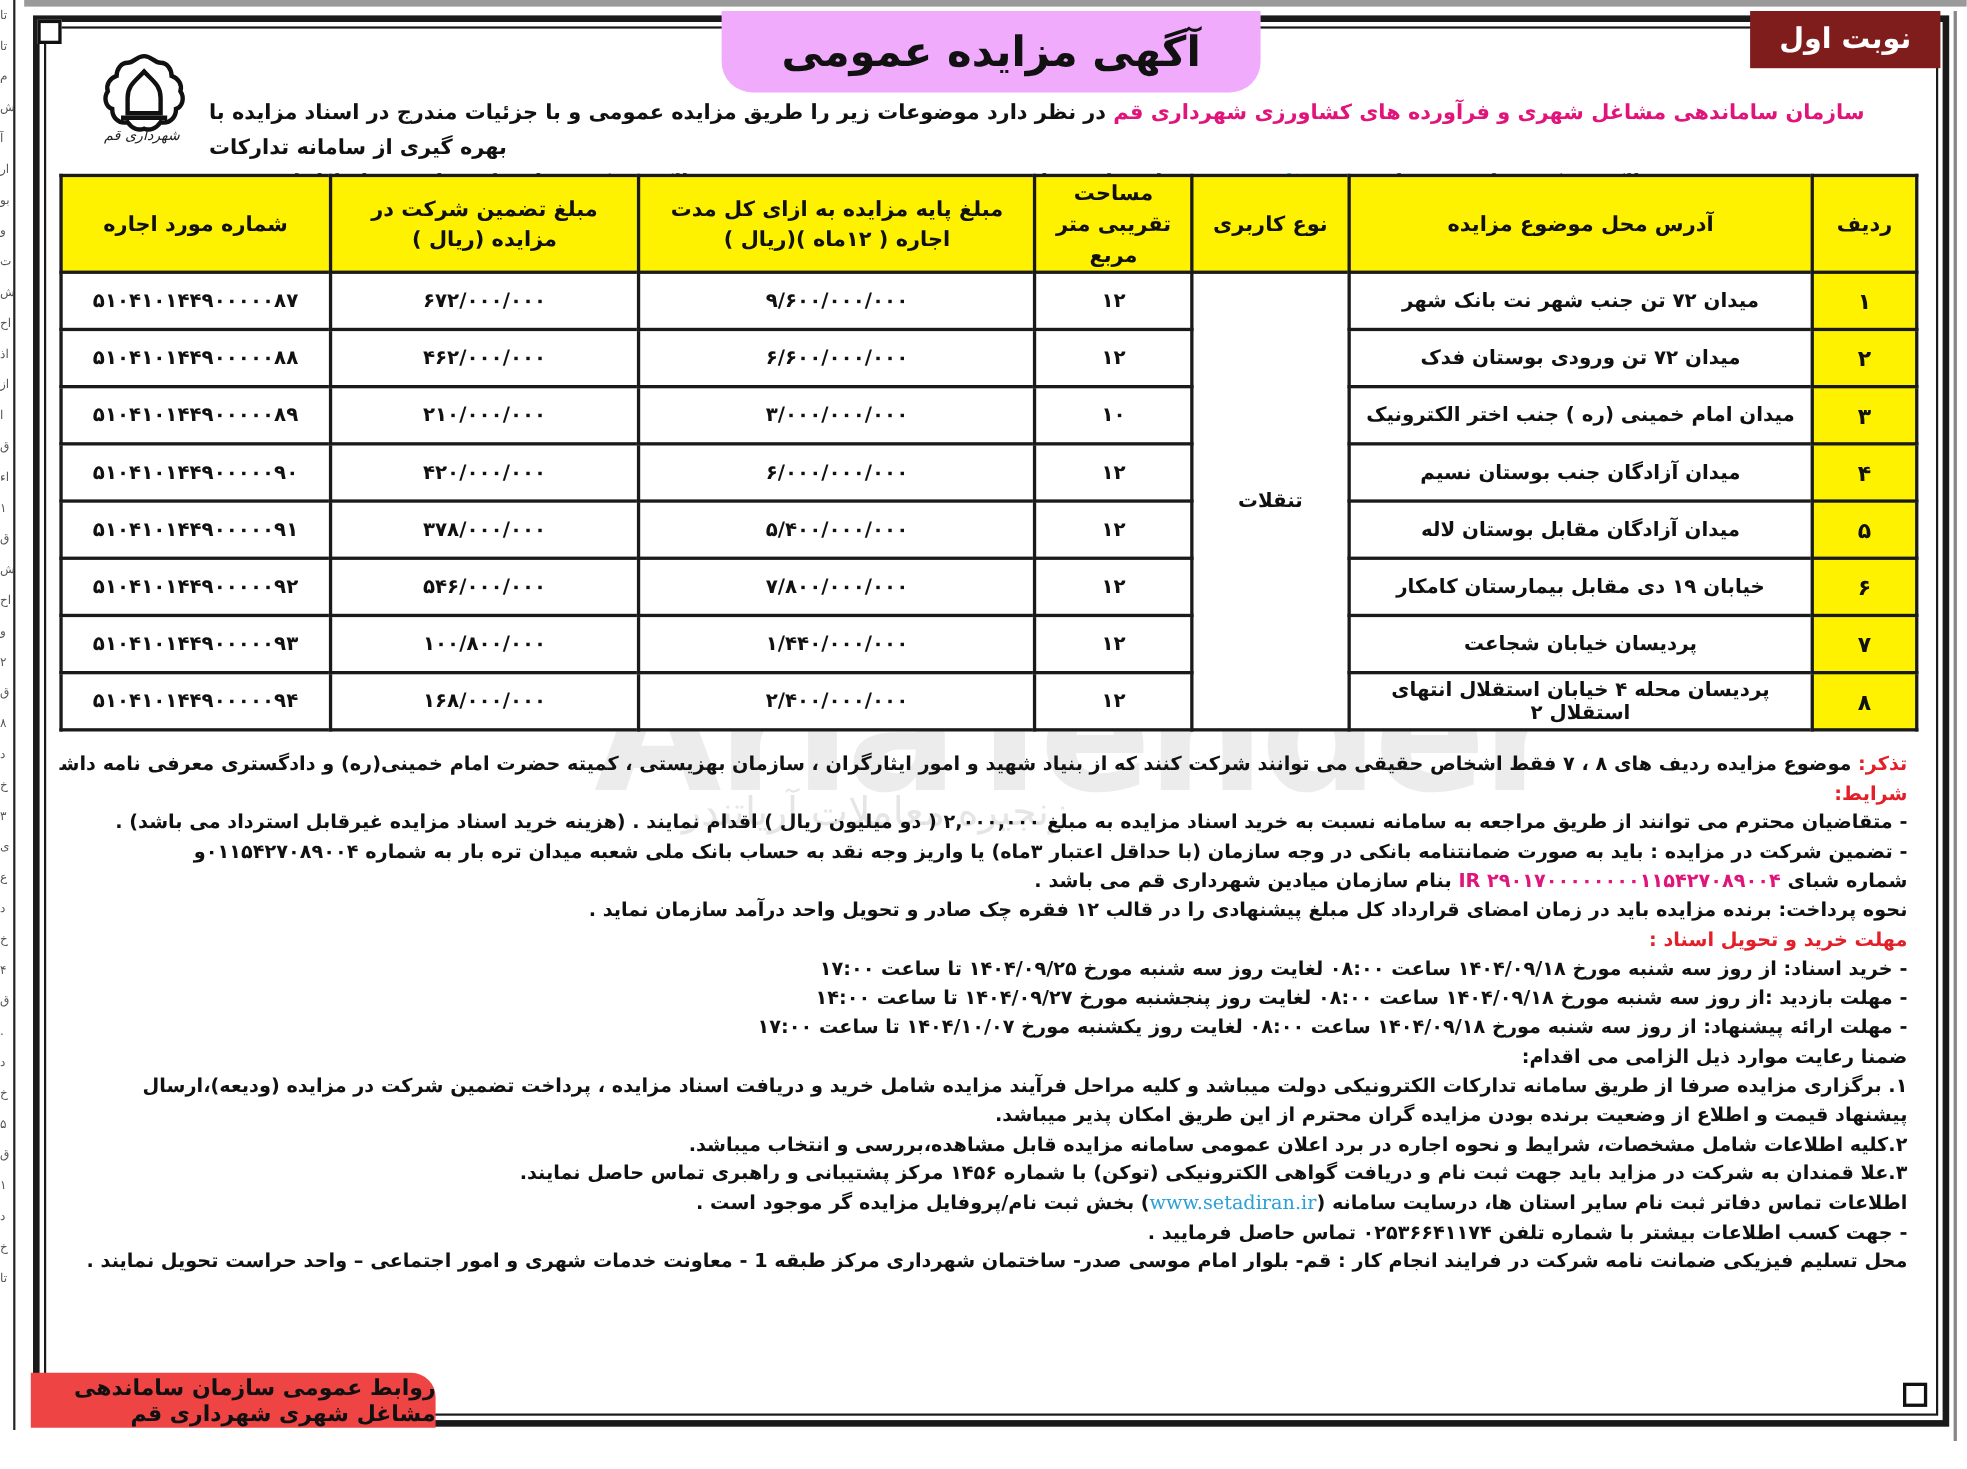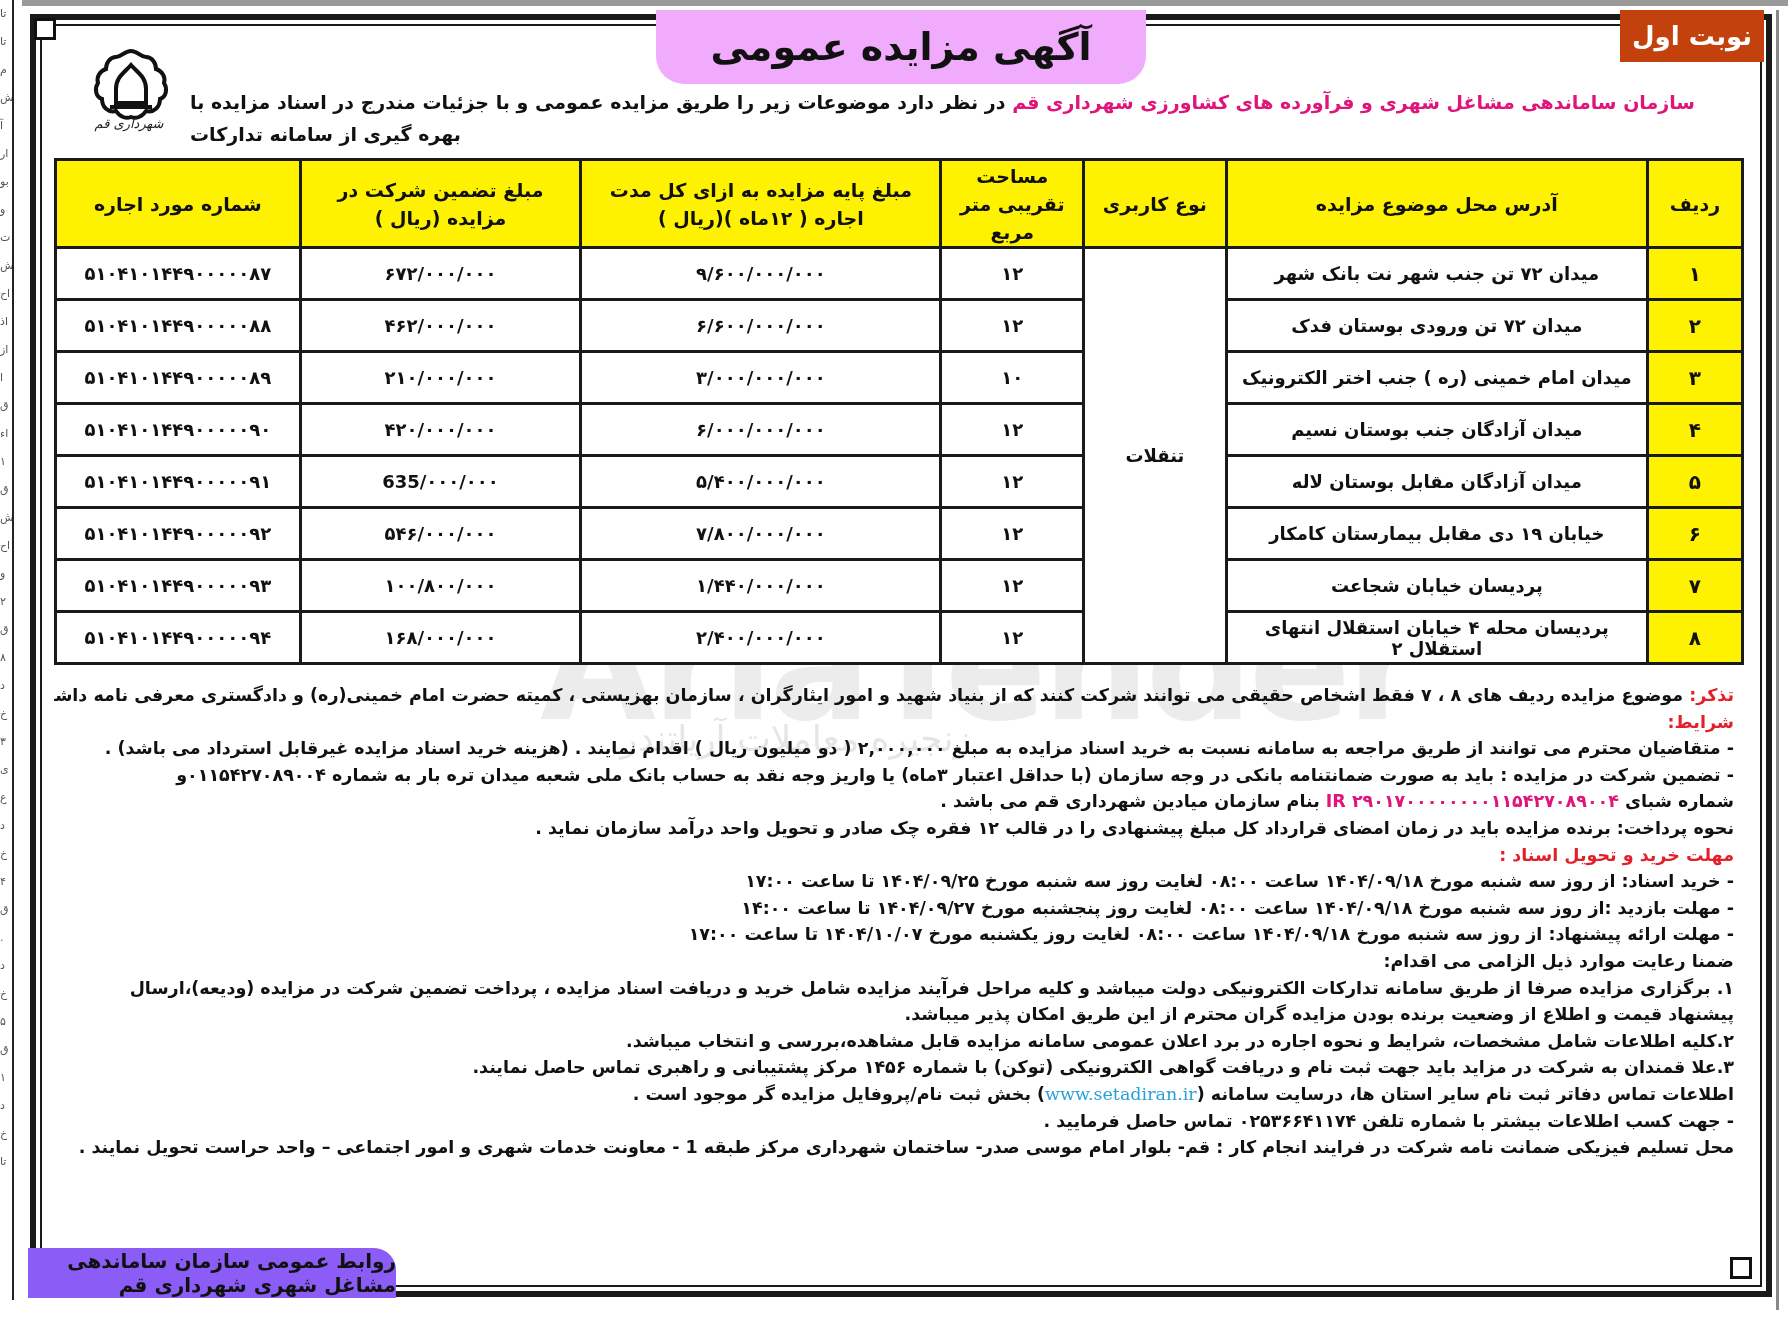--- a/index.html
+++ b/index.html
@@ -19,22 +19,22 @@
 
   .right-gray { position: absolute; right: 0; top: 10px; width: 12px; height: 1300px; border-left: 3px solid #888; }
 
   .title-badge {
     position: absolute; left: 656px; top: 10px; width: 490px; height: 74px;
     background: #f0abfc; border-radius: 0 0 28px 28px;
     display: flex; align-items: center; justify-content: center;
     font-size: 38px; font-weight: bold; direction: rtl;
   }
   .round-badge {
-    position: absolute; right: 24px; top: 10px; width: 144px; height: 52px;
-    background: #c2410c; color: #fff; font-size: 26px; font-weight: bold;
+    position: absolute; right: 24px; top: 10px; width: 173px; height: 52px;
+    background: #7f1d1d; color: #fff; font-size: 26px; font-weight: bold;
     display: flex; align-items: center; justify-content: center; direction: rtl;
   }
 
   .logo { position: absolute; left: 86px; top: 40px; width: 90px; height: 100px; }
   .logo-caption { position: absolute; left: 84px; top: 116px; width: 90px; font-size: 13px; text-align: center; font-style: italic; direction: rtl; color: #222; }
 
   .intro { position: absolute; left: 190px; right: 54px; top: 86px; direction: rtl; text-align: left; font-weight: bold; font-size: 19px; line-height: 32px; }
   .intro .pink { color: #e0147a; }
   .intro .link { color: #2aa0d8; font-weight: normal; font-family: "DejaVu Serif", serif; }
 
@@ -49,21 +49,21 @@
   table.auction td.num { font-family: "DejaVu Sans", sans-serif; letter-spacing: 0.5px; }
 
   .notes { position: absolute; left: 54px; right: 54px; top: 682px; direction: rtl; text-align: right; font-weight: bold; font-size: 17.5px; line-height: 26.6px; }
   .notes .red { color: #e3202a; }
   .notes .pink { color: #e0147a; font-weight: bold; }
   .notes .link { color: #2aa0d8; font-weight: normal; font-family: "DejaVu Serif", serif; }
   .notes p { white-space: nowrap; overflow: hidden; }
 
   .footer-badge {
     position: absolute; left: 28px; top: 1248px; width: 368px; height: 50px;
-    background: #8b5cf6; border-radius: 0 22px 0 0;
+    background: #ef4444; border-radius: 0 22px 0 0;
     display: flex; align-items: center; justify-content: center;
     font-size: 20px; font-weight: bold; direction: rtl;
   }
 
   .watermark { position: absolute; left: 540px; top: 580px; font-size: 150px; font-weight: bold; color: rgba(150,150,150,0.18); letter-spacing: -4px; pointer-events: none; font-family: "DejaVu Sans", sans-serif; }
   .watermark-sub { position: absolute; left: 620px; top: 718px; font-size: 36px; color: rgba(150,150,150,0.25); letter-spacing: 14px; pointer-events: none; direction: rtl; }
 </style>
 </head>
 <body>
 
@@ -197,21 +197,21 @@
       <td>۱۲</td>
       <td class="num">۶/۰۰۰/۰۰۰/۰۰۰</td>
       <td class="num">۴۲۰/۰۰۰/۰۰۰</td>
       <td class="num">۵۱۰۴۱۰۱۴۴۹۰۰۰۰۰۹۰</td>
     </tr>
     <tr>
       <td class="rownum">۵</td>
       <td>میدان آزادگان مقابل بوستان لاله</td>
       <td>۱۲</td>
       <td class="num">۵/۴۰۰/۰۰۰/۰۰۰</td>
-      <td class="num">635/۰۰۰/۰۰۰</td>
+      <td class="num">۳۷۸/۰۰۰/۰۰۰</td>
       <td class="num">۵۱۰۴۱۰۱۴۴۹۰۰۰۰۰۹۱</td>
     </tr>
     <tr>
       <td class="rownum">۶</td>
       <td>خیابان ۱۹ دی مقابل بیمارستان کامکار</td>
       <td>۱۲</td>
       <td class="num">۷/۸۰۰/۰۰۰/۰۰۰</td>
       <td class="num">۵۴۶/۰۰۰/۰۰۰</td>
       <td class="num">۵۱۰۴۱۰۱۴۴۹۰۰۰۰۰۹۲</td>
     </tr>

